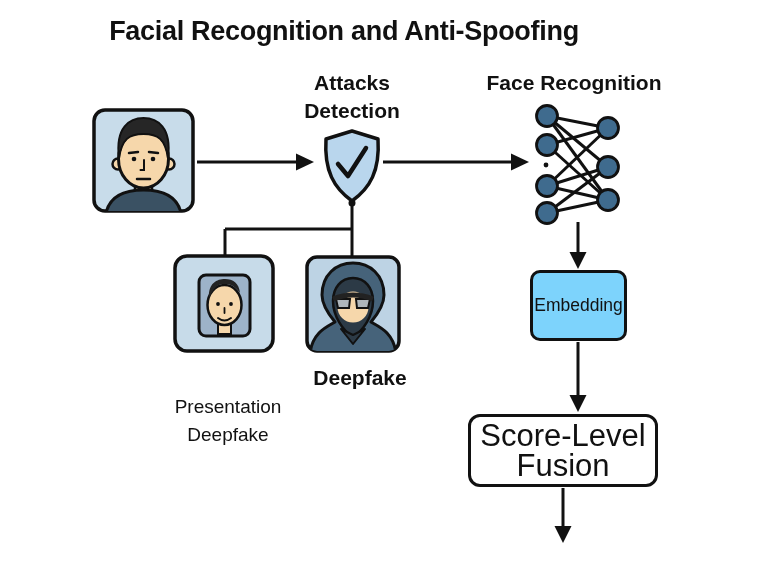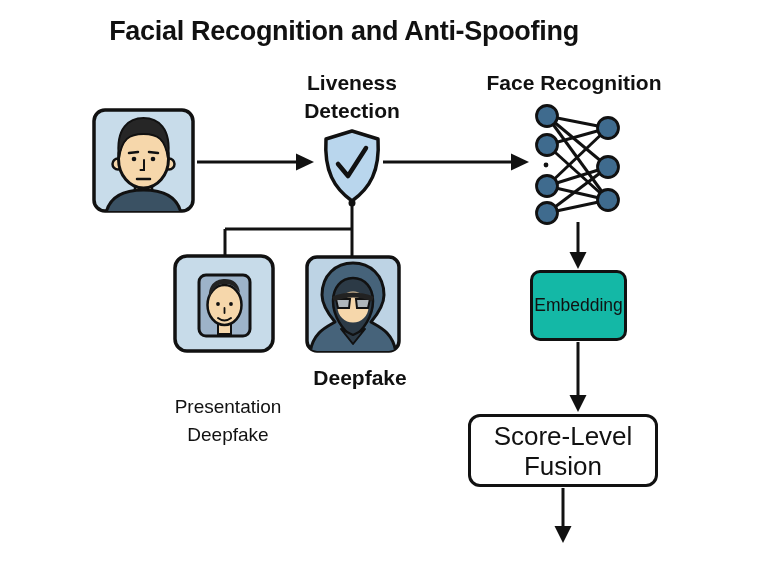--- a/index.html
+++ b/index.html
@@ -21,25 +21,25 @@
   .caption{
     position:absolute;left:153px;top:393px;width:150px;text-align:center;
     font-size:19px;font-weight:500;line-height:28px;
   }
   .box{
     position:absolute;box-sizing:border-box;border:3px solid #111111;
     display:flex;align-items:center;justify-content:center;text-align:center;
   }
   .box-embedding{
     left:530px;top:270px;width:97px;height:71px;border-radius:10px;
-    background:#14b8a6;font-size:17.5px;font-weight:400;
+    background:#7dd3fc;font-size:17.5px;font-weight:400;
   }
   .box-fusion{
     left:468px;top:414px;width:190px;height:73px;border-radius:12px;
-    background:#ffffff;font-size:26px;font-weight:500;line-height:30px;
+    background:#ffffff;font-size:31px;font-weight:500;line-height:30px;
   }
   svg{display:block;}
   .overlay{position:absolute;left:0;top:0;}
 </style>
 </head>
 <body>
 
 <div class="canvas">
 
   <svg class="overlay" width="774" height="561" viewBox="0 0 774 561">
@@ -73,21 +73,21 @@
       </g>
 
       <g>
         <line x1="563" y1="488" x2="563" y2="529"></line>
         <polygon points="563,543 554.5,526 571.5,526" stroke="none"></polygon>
       </g>
     </g>
   </svg>
 
   <div class="title">Facial Recognition and Anti-Spoofing</div>
-  <div class="label lbl-liveness">Liveness Detection</div>
+  <div class="label lbl-liveness">Attacks Detection</div>
   <div class="label lbl-face-rec">Face Recognition</div>
 
   <svg class="abs" style="left:92px;top:108px;" width="103" height="105" viewBox="0 0 103 105">
     <defs>
         <clipPath id="clipFace">
           <rect x="2" y="2" width="99" height="101" rx="11"></rect>
         </clipPath>
       </defs>
     <rect x="2" y="2" width="99" height="101" rx="11" fill="#c8dcea" stroke="#111111" stroke-width="3.5"></rect>
     <g clip-path="url(#clipFace)">

